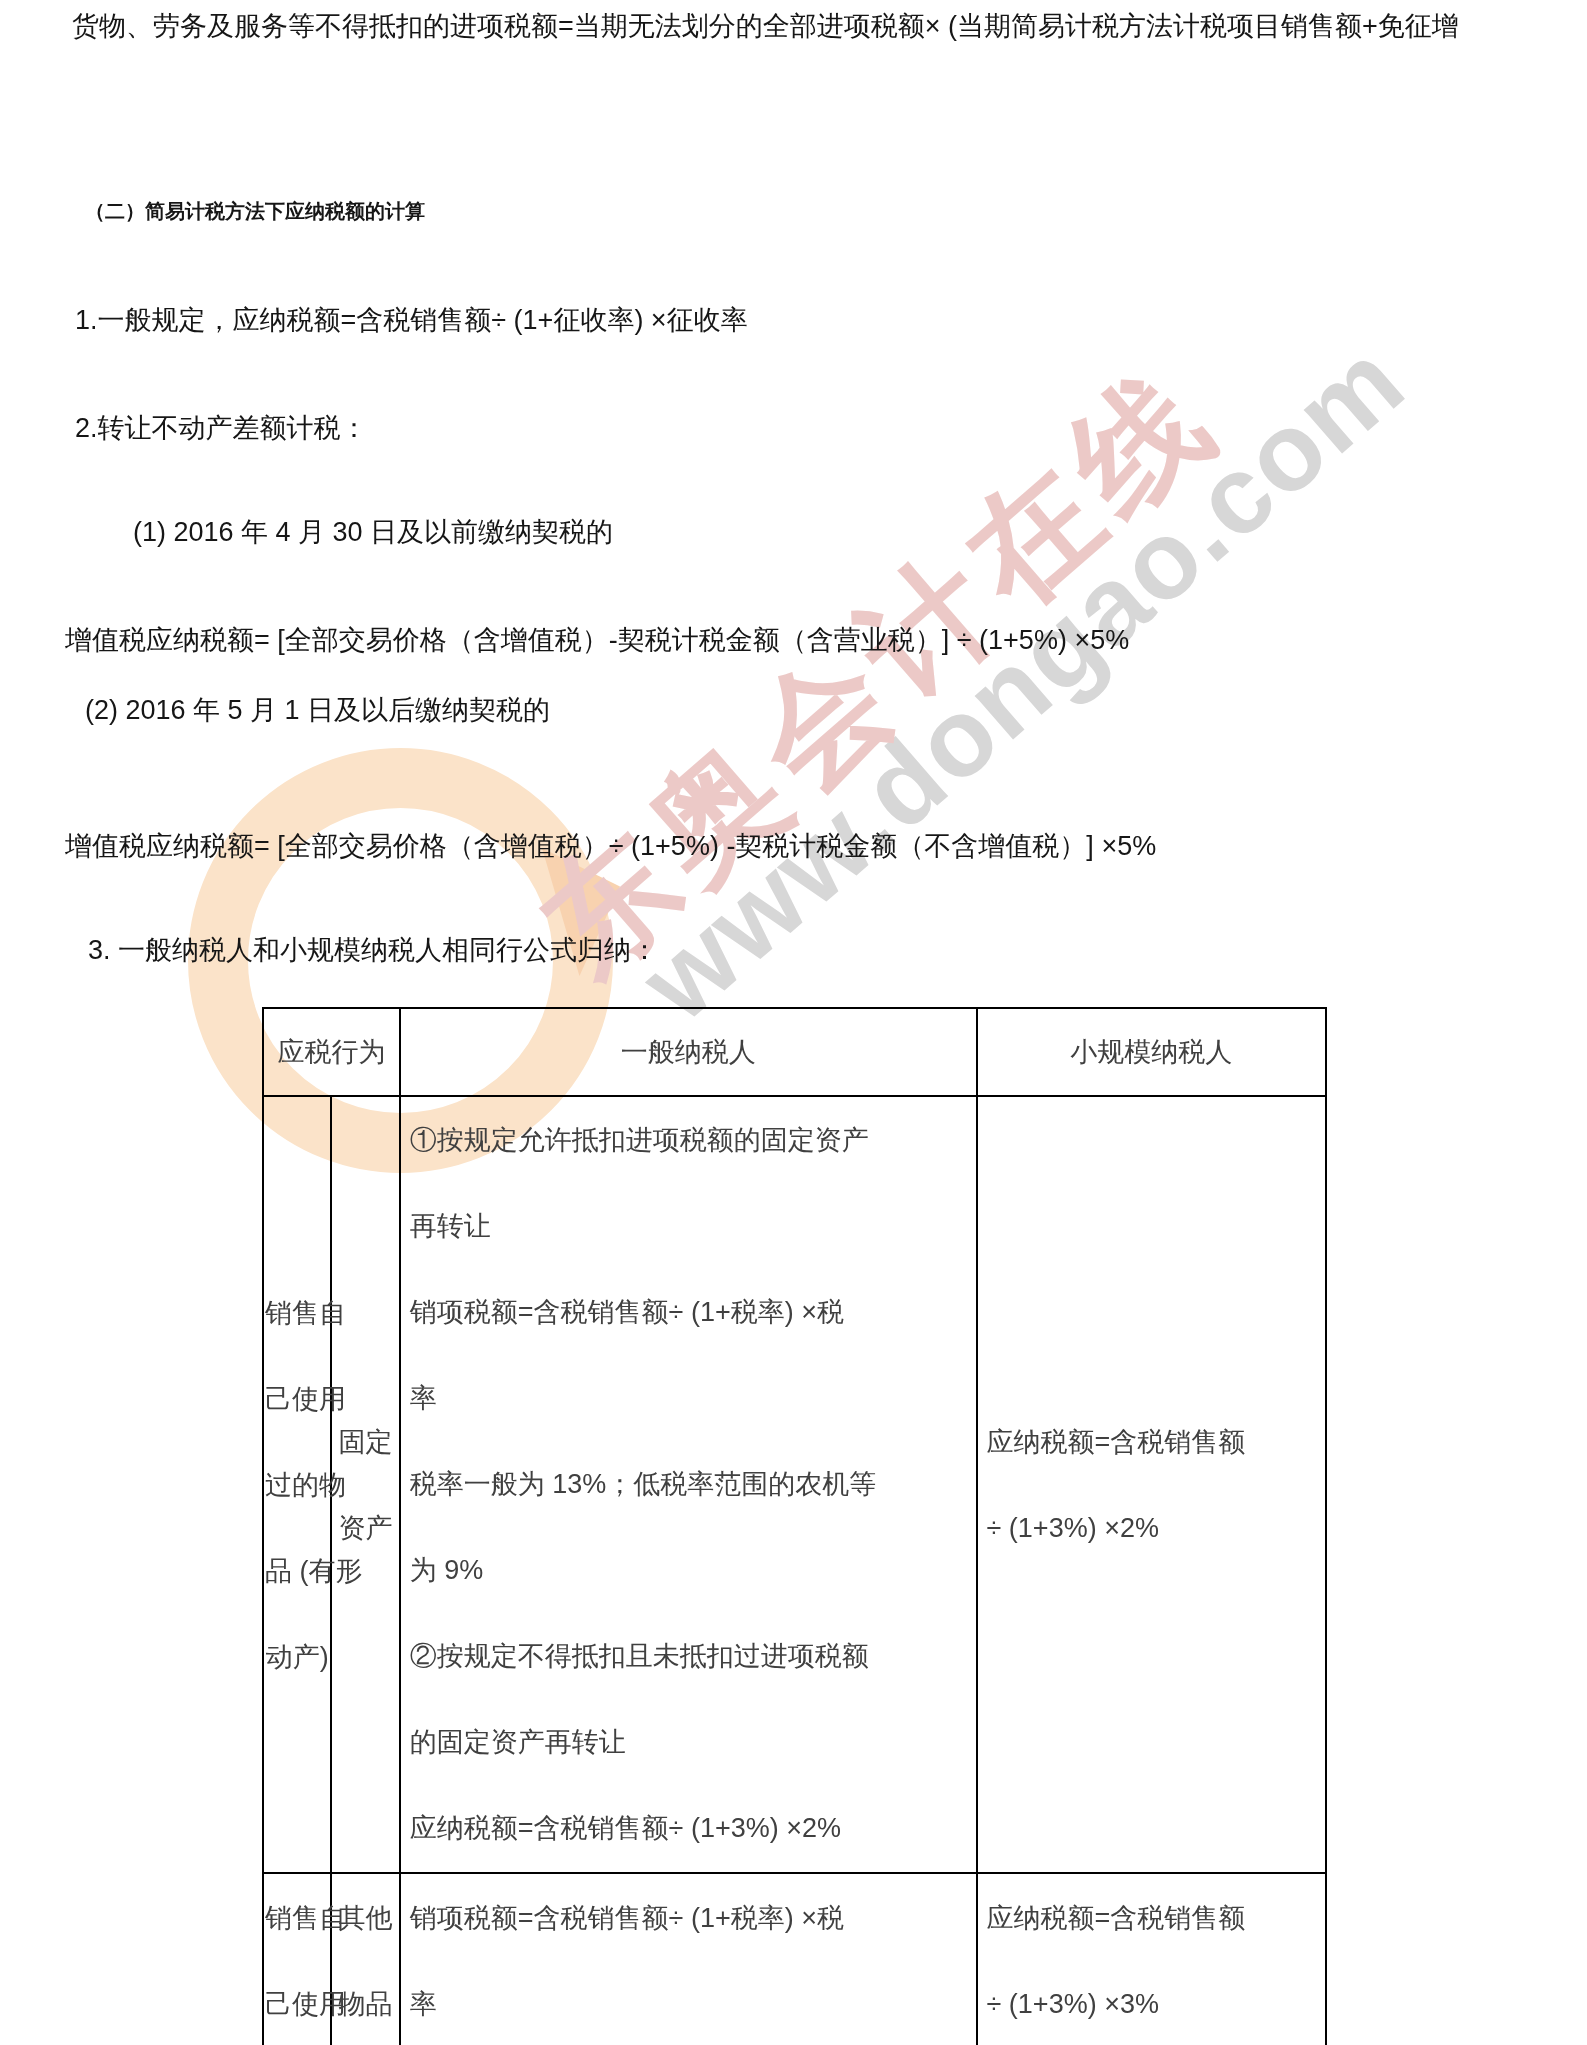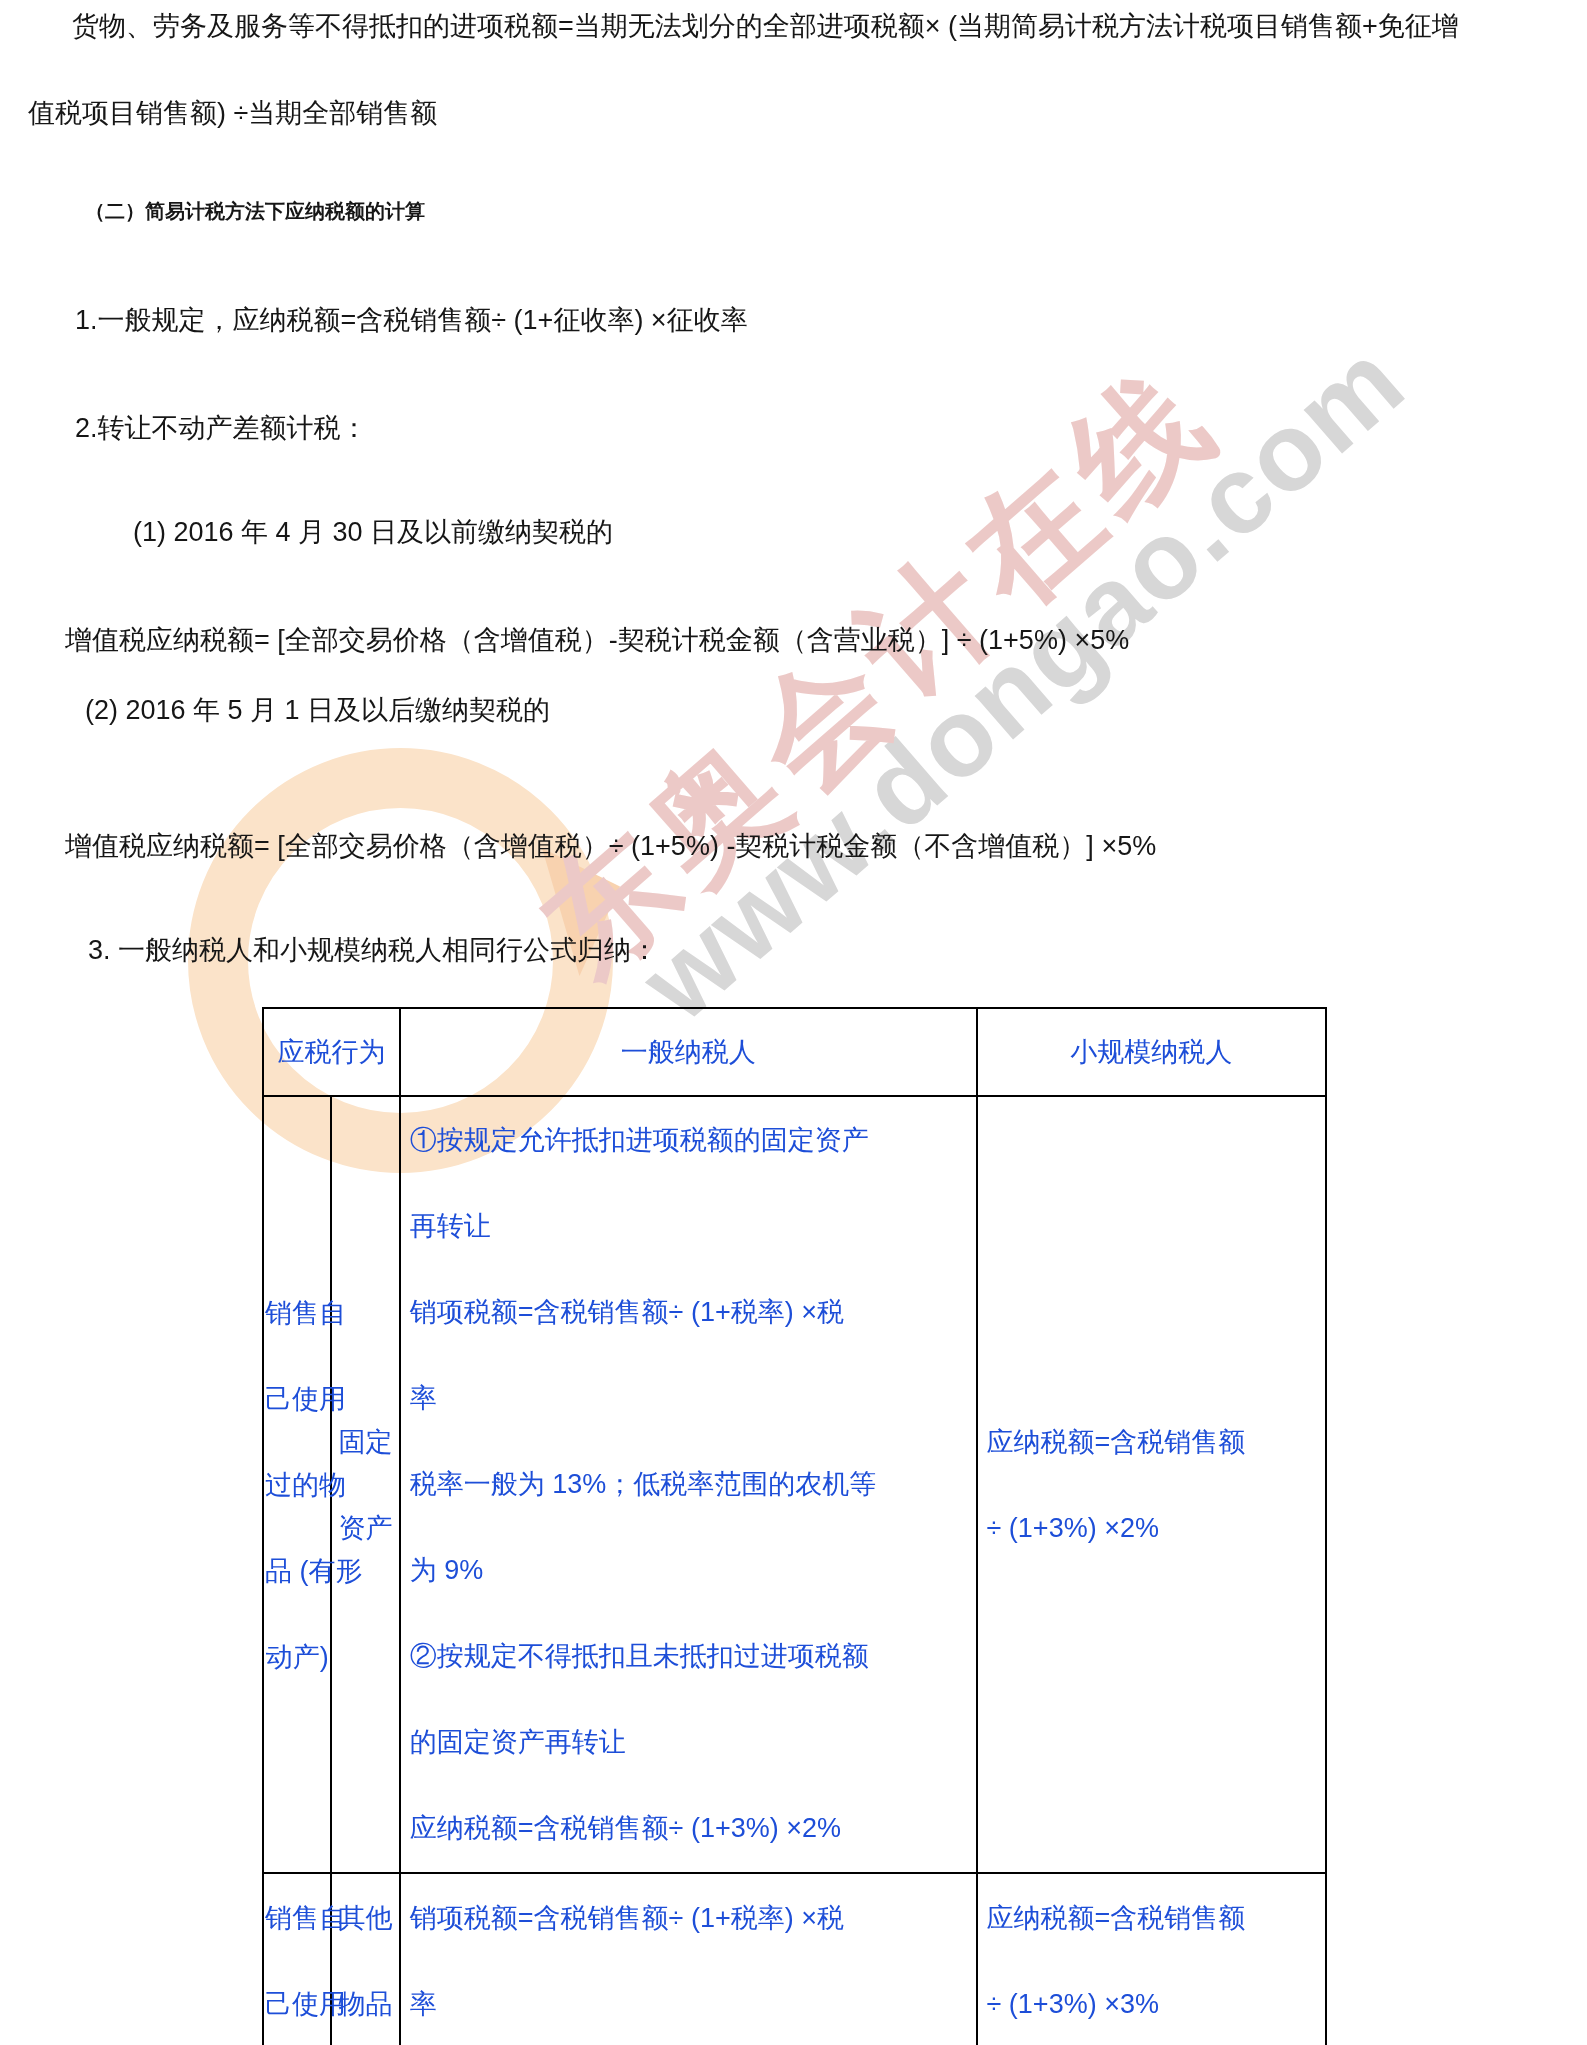--- a/index.html
+++ b/index.html
@@ -23,21 +23,21 @@
   .l-i1{left:75px;top:302px;}
   .l-i2{left:75px;top:410px;}
   .l-s1{left:85px;top:514px;margin-left:48px;}
   .l-f1{left:65px;top:622px;}
   .l-s2{left:85px;top:692px;}
   .l-f2{left:65px;top:828px;}
   .l-i3{left:88px;top:932px;}
   
   table.tb{position:absolute;z-index:1;left:262px;top:1007px;width:1065px;
            border-collapse:collapse;table-layout:fixed;background:transparent;}
-  .tb td,.tb th{border:2px solid #000;font-weight:normal;font-size:27px;color:#1d4ed8;
+  .tb td,.tb th{border:2px solid #000;font-weight:normal;font-size:27px;color:#404040;
                 background:transparent;box-sizing:border-box;vertical-align:middle;
                 white-space:pre;line-height:86px;}
   .c1{width:121px;} .c2{width:125px;} .c3{width:510px;} .c4{width:309px;}
   .tb .hrow th{height:88px;text-align:center;line-height:normal;}
   .tb .center{text-align:center;border-radius:13px;}
   .tb .pad{padding-left:9px;padding-right:2px;text-align:left;margin-left:40px;}
   .row1 td{height:753px;}
   .row1 .gen{vertical-align:top;padding-top:0px;}
   .row2 td{height:170px;}
 </style>
@@ -45,21 +45,20 @@
 <body>
 
 <div id="page">
 
   <div class="wm wm-ring"></div>
   <div class="wm wm-wedge"></div>
   <div class="wm wm-en">www.dongao.com</div>
   <div class="wm wm-cn">东奥会计在线</div>
 
   <div class="line l-p1a">货物、劳务及服务等不得抵扣的进项税额=当期无法划分的全部进项税额× (当期简易计税方法计税项目销售额+免征增</div>
-  <div class="line l-p1b">值税项目销售额) ÷当期全部销售额</div>
   <div class="line l-h2">（二）简易计税方法下应纳税额的计算</div>
   <div class="line l-i1">1.一般规定，应纳税额=含税销售额÷ (1+征收率) ×征收率</div>
   <div class="line l-i2">2.转让不动产差额计税：</div>
   <div class="line l-s1">(1) 2016 年 4 月 30 日及以前缴纳契税的</div>
   <div class="line l-f1">增值税应纳税额= [全部交易价格（含增值税）-契税计税金额（含营业税）] ÷ (1+5%) ×5%</div>
   <div class="line l-s2">(2) 2016 年 5 月 1 日及以后缴纳契税的</div>
   <div class="line l-f2">增值税应纳税额= [全部交易价格（含增值税）÷ (1+5%) -契税计税金额（不含增值税）] ×5%</div>
   <div class="line l-i3">3. 一般纳税人和小规模纳税人相同行公式归纳：</div>
 
   <table class="tb">

